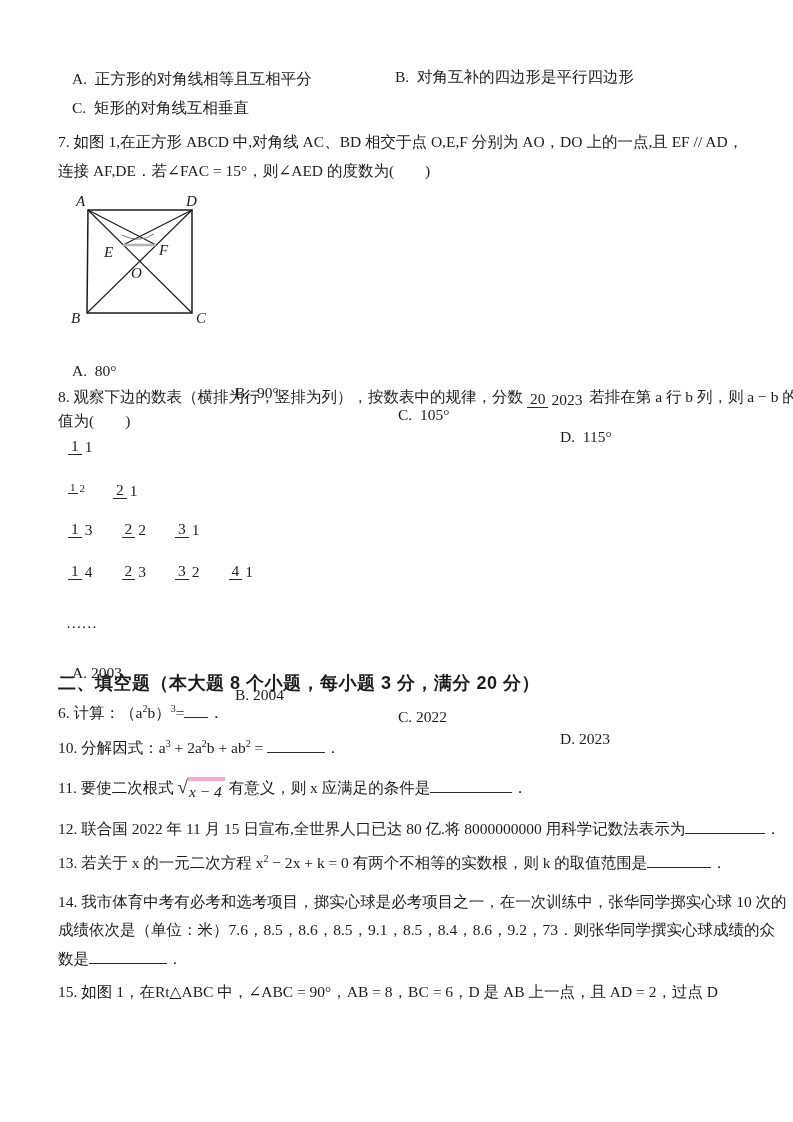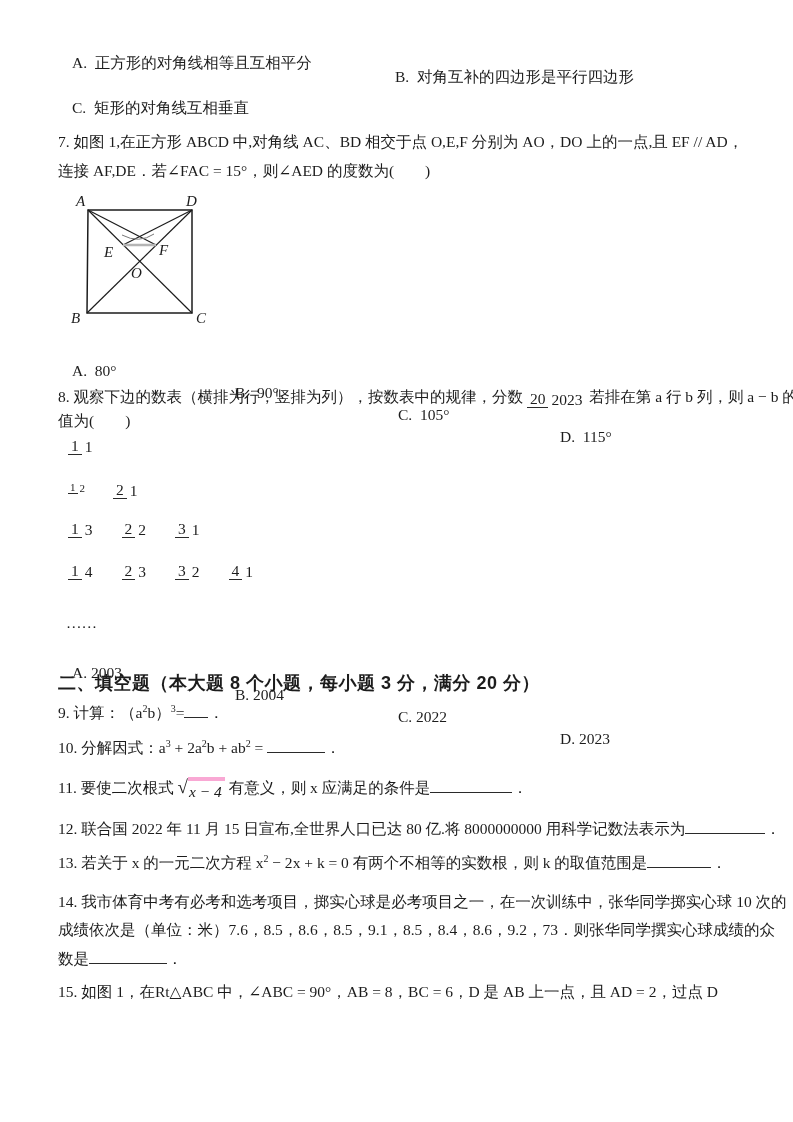--- a/index.html
+++ b/index.html
@@ -30,21 +30,21 @@
   .fig polygon{stroke-width:1.5;}
   .fig .grayline{stroke:#b5b5b5;stroke-width:2.4;}
   .fig .arc{stroke:#777;stroke-width:1;}
   .flabel{font-family:"Liberation Serif","DejaVu Serif",serif;font-style:italic;font-size:15px;fill:#1c1c1c;}
 </style>
 </head>
 <body>
 
 <div class="page">
 
-  <div class="line" style="top:52px;left:72px">A.  正方形的对角线相等且互相平分</div>
+  <div class="line" style="top:68px;left:72px">A.  正方形的对角线相等且互相平分</div>
   <div class="line" style="top:66px;left:395px">B.  对角互补的四边形是平行四边形</div>
   <div class="line" style="top:97px;left:72px">C.  矩形的对角线互相垂直</div>
 
   <div class="line" style="top:131px"><span class="t">7. 如图 1,在正方形 </span><span class="m">ABCD</span><span class="t"> 中,对角线 </span><span class="m">AC</span><span class="t">、</span><span class="m">BD</span><span class="t"> 相交于点 </span><span class="m">O,E,F</span><span class="t"> 分别为 </span><span class="m">AO</span><span class="t">，</span><span class="m">DO</span><span class="t"> 上的一点,且 </span><span class="m">EF</span><span class="t"> </span><span class="m">//</span><span class="t"> </span><span class="m">AD</span><span class="t">，</span></div>
   <div class="line" style="top:160px"><span class="t">连接 </span><span class="m">AF</span><span class="t">,</span><span class="m">DE</span><span class="t">．若∠</span><span class="m">FAC</span><span class="t"> = 15°，则∠</span><span class="m">AED</span><span class="t"> 的度数为(　　)</span></div>
 
   <svg class="fig" style="left:58px;top:192px" width="170" height="140" viewBox="0 0 170 140" aria-hidden="true">
     <polygon points="30,18 134,18 134,121 29,121"></polygon>
     <line x1="30" y1="18" x2="134" y2="121"></line>
     <line x1="29" y1="121" x2="134" y2="18"></line>
@@ -79,21 +79,21 @@
 
   <div class="line" style="top:640px;left:0;width:673px">
     <span class="opt" style="left:72px">A. 2003</span>
     <span class="opt" style="left:235px">B. 2004</span>
     <span class="opt" style="left:398px">C. 2022</span>
     <span class="opt" style="left:560px">D. 2023</span>
   </div>
 
   <div class="line section-title" style="top:672px">二、填空题（本大题 8 个小题，每小题 3 分，满分 20 分）</div>
 
-  <div class="line" style="top:702px"><span class="t">9. 计算：（</span><span class="m">a</span><sup class="sup">2</sup><span class="m">b</span><span class="t">）</span><sup class="sup">3</sup><span class="t">=</span><span class="blank" style="width: 24px;"></span><span class="t">．</span></div>
+  <div class="line" style="top:702px"><span class="t">6. 计算：（</span><span class="m">a</span><sup class="sup">2</sup><span class="m">b</span><span class="t">）</span><sup class="sup">3</sup><span class="t">=</span><span class="blank" style="width: 24px;"></span><span class="t">．</span></div>
   <div class="line" style="top:737px"><span class="t">10. 分解因式：</span><span class="m">a</span><sup class="sup">3</sup><span class="t"> + 2</span><span class="m">a</span><sup class="sup">2</sup><span class="m">b</span><span class="t"> + </span><span class="m">ab</span><sup class="sup">2</sup><span class="t"> = </span><span class="blank" style="width: 58px;"></span><span class="t">．</span></div>
   <div class="line" style="top:777px"><span class="t">11. 要使二次根式 </span><span class="sqrt"><span class="rad">√</span><span class="radicand">x − 4</span></span><span class="t"> 有意义，则 </span><span class="m">x</span><span class="t"> 应满足的条件是</span><span class="blank" style="width: 82px;"></span><span class="t">．</span></div>
   <div class="line" style="top:818px"><span class="t">12. 联合国 2022 年 11 月 15 日宣布,全世界人口已达 80 亿.将 8000000000 用科学记数法表示为</span><span class="blank" style="width: 80px;"></span><span class="t">．</span></div>
   <div class="line" style="top:852px"><span class="t">13. 若关于 </span><span class="m">x</span><span class="t"> 的一元二次方程 </span><span class="m">x</span><sup class="sup">2</sup><span class="t"> − 2</span><span class="m">x</span><span class="t"> + </span><span class="m">k</span><span class="t"> = 0 有两个不相等的实数根，则 </span><span class="m">k</span><span class="t"> 的取值范围是</span><span class="blank" style="width: 64px;"></span><span class="t">．</span></div>
   <div class="line" style="top:891px"><span class="t">14. 我市体育中考有必考和选考项目，掷实心球是必考项目之一，在一次训练中，张华同学掷实心球 10 次的</span></div>
   <div class="line" style="top:919px"><span class="t">成绩依次是（单位：米）7.6，8.5，8.6，8.5，9.1，8.5，8.4，8.6，9.2，73．则张华同学撰实心球成绩的众</span></div>
   <div class="line" style="top:948px"><span class="t">数是</span><span class="blank" style="width: 78px;"></span><span class="t">．</span></div>
   <div class="line" style="top:981px"><span class="t">15. 如图 1，在Rt△</span><span class="m">ABC</span><span class="t"> 中，∠</span><span class="m">ABC</span><span class="t"> = 90°，</span><span class="m">AB</span><span class="t"> = 8，</span><span class="m">BC</span><span class="t"> = 6，</span><span class="m">D</span><span class="t"> 是 </span><span class="m">AB</span><span class="t"> 上一点，且 </span><span class="m">AD</span><span class="t"> = 2，过点 </span><span class="m">D</span></div>
 
 </div>

